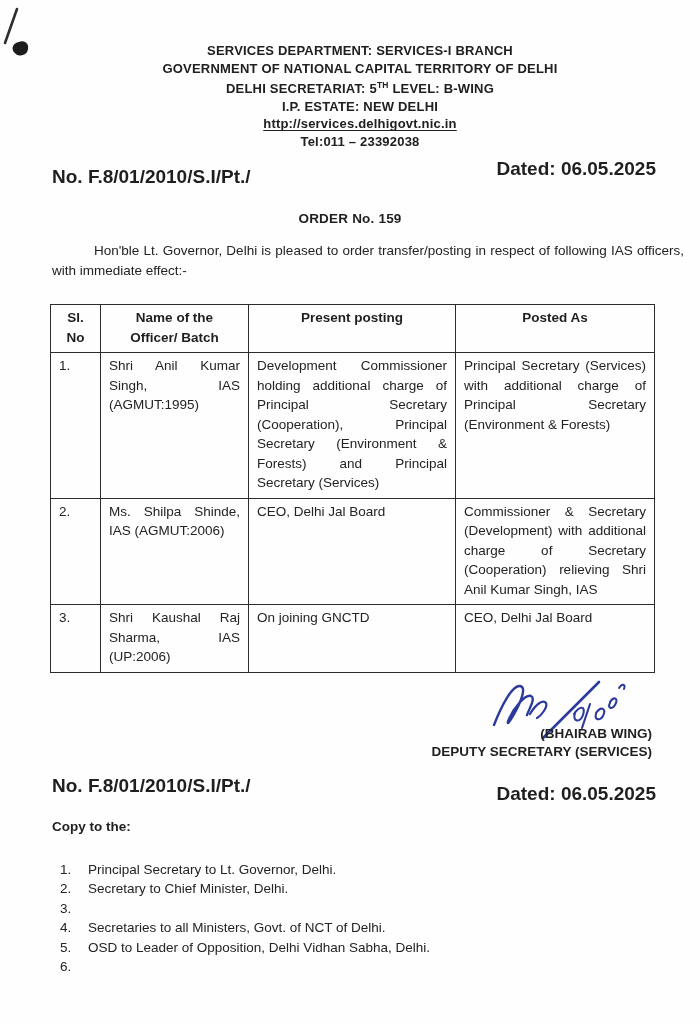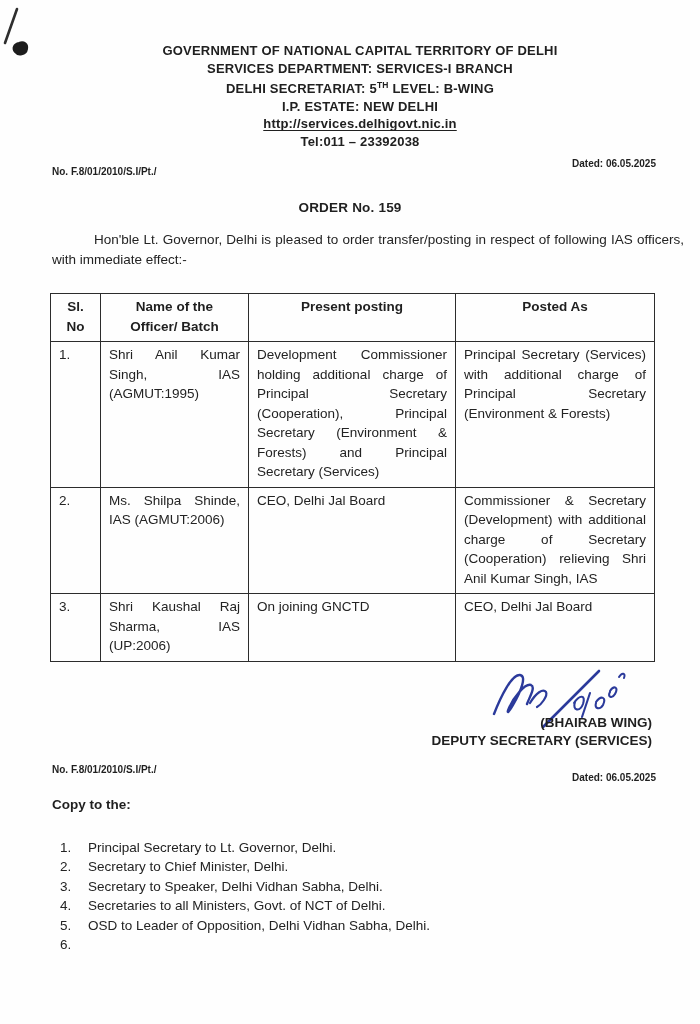--- a/index.html
+++ b/index.html
@@ -28,21 +28,21 @@
   }
   .letterhead sup { font-size: 8.5px; vertical-align: super; }
   .letterhead .website span { text-decoration: underline; text-underline-offset: 2px; }
 
   
   .ref-row {
     display: flex;
     justify-content: space-between;
     margin: 16px 44px 0 52px;
     font-weight: bold;
-    font-size: 10px;
+    font-size: 19px;
     color: #1f1f1f;
   }
   .ref-row .dated-top { position: relative; top: -8px; }
   .ref-row2 { margin-top: 14px; }
   .ref-row2 .dated-bottom { position: relative; top: 8px; }
 
   .order-title {
     text-align: center;
     font-weight: bold;
     font-size: 13.5px;
@@ -117,22 +117,22 @@
 <div class="page">
 
   <div class="corner-mark">
     <svg width="40" height="56" viewBox="0 0 40 56">
       <path d="M15,3 L3,37" stroke="#2e2e2e" stroke-width="2.6" fill="none" stroke-linecap="round"></path>
       <path d="M17,37 C22,35 26,38 25,43 C24,49 16,50 13,46 C10,42 12,38 17,37 Z" fill="#1d1d1d" stroke="#1d1d1d" stroke-width="2"></path>
     </svg>
   </div>
 
   <div class="letterhead">
+    <div>SERVICES DEPARTMENT: SERVICES-I BRANCH</div>
     <div>GOVERNMENT OF NATIONAL CAPITAL TERRITORY OF DELHI</div>
-    <div>SERVICES DEPARTMENT: SERVICES-I BRANCH</div>
     <div><span>DELHI SECRETARIAT: 5</span><sup>TH</sup><span> LEVEL: B-WING</span></div>
     <div>I.P. ESTATE: NEW DELHI</div>
     <div class="website"><span>http://services.delhigovt.nic.in</span></div>
     <div>Tel:011 – 23392038</div>
   </div>
 
   <div class="ref-row">
     <span>No. F.8/01/2010/S.I/Pt./</span>
     <span class="dated-top">Dated: 06.05.2025</span>
   </div>
@@ -208,21 +208,20 @@
     <div class="row">
       <span class="num">1.</span>
       <span>Principal Secretary to Lt. Governor, Delhi.</span>
     </div>
     <div class="row">
       <span class="num">2.</span>
       <span>Secretary to Chief Minister, Delhi.</span>
     </div>
     <div class="row">
       <span class="num">3.</span>
-      <span>Secretary to Speaker, Delhi Vidhan Sabha, Delhi.</span>
     </div>
     <div class="row">
       <span class="num">4.</span>
       <span>Secretaries to all Ministers, Govt. of NCT of Delhi.</span>
     </div>
     <div class="row">
       <span class="num">5.</span>
       <span>OSD to Leader of Opposition, Delhi Vidhan Sabha, Delhi.</span>
     </div>
     <div class="row">

